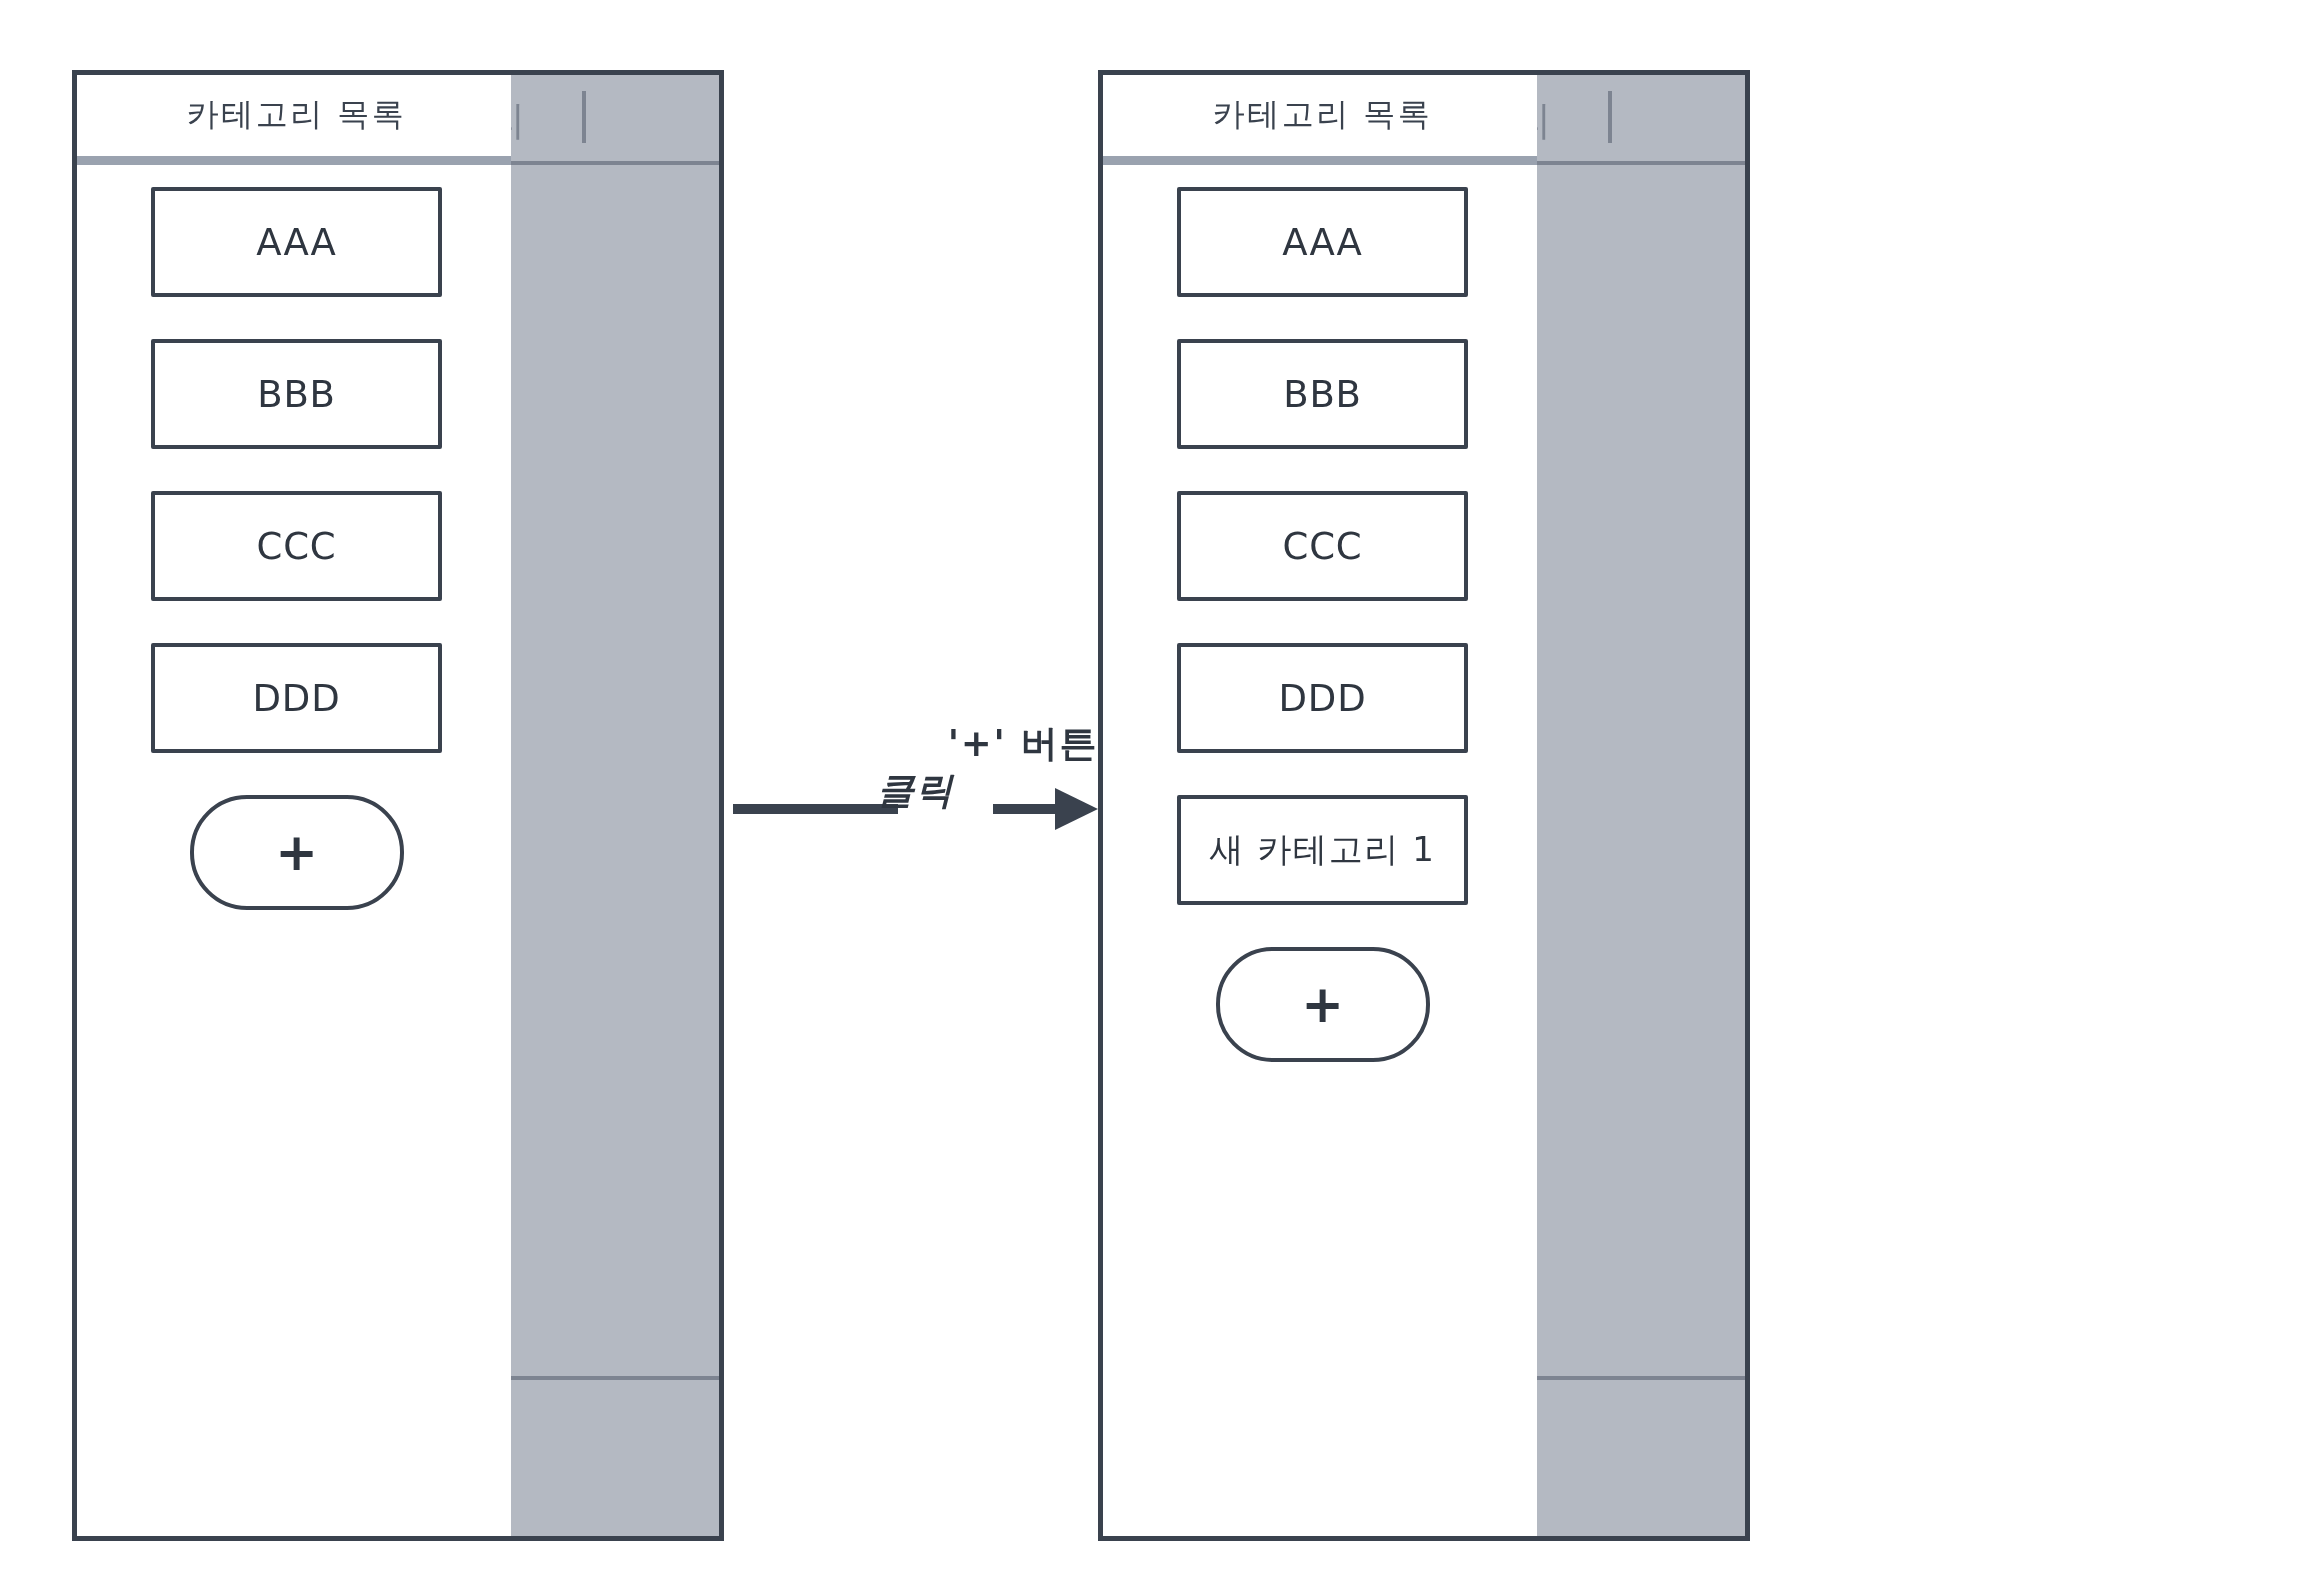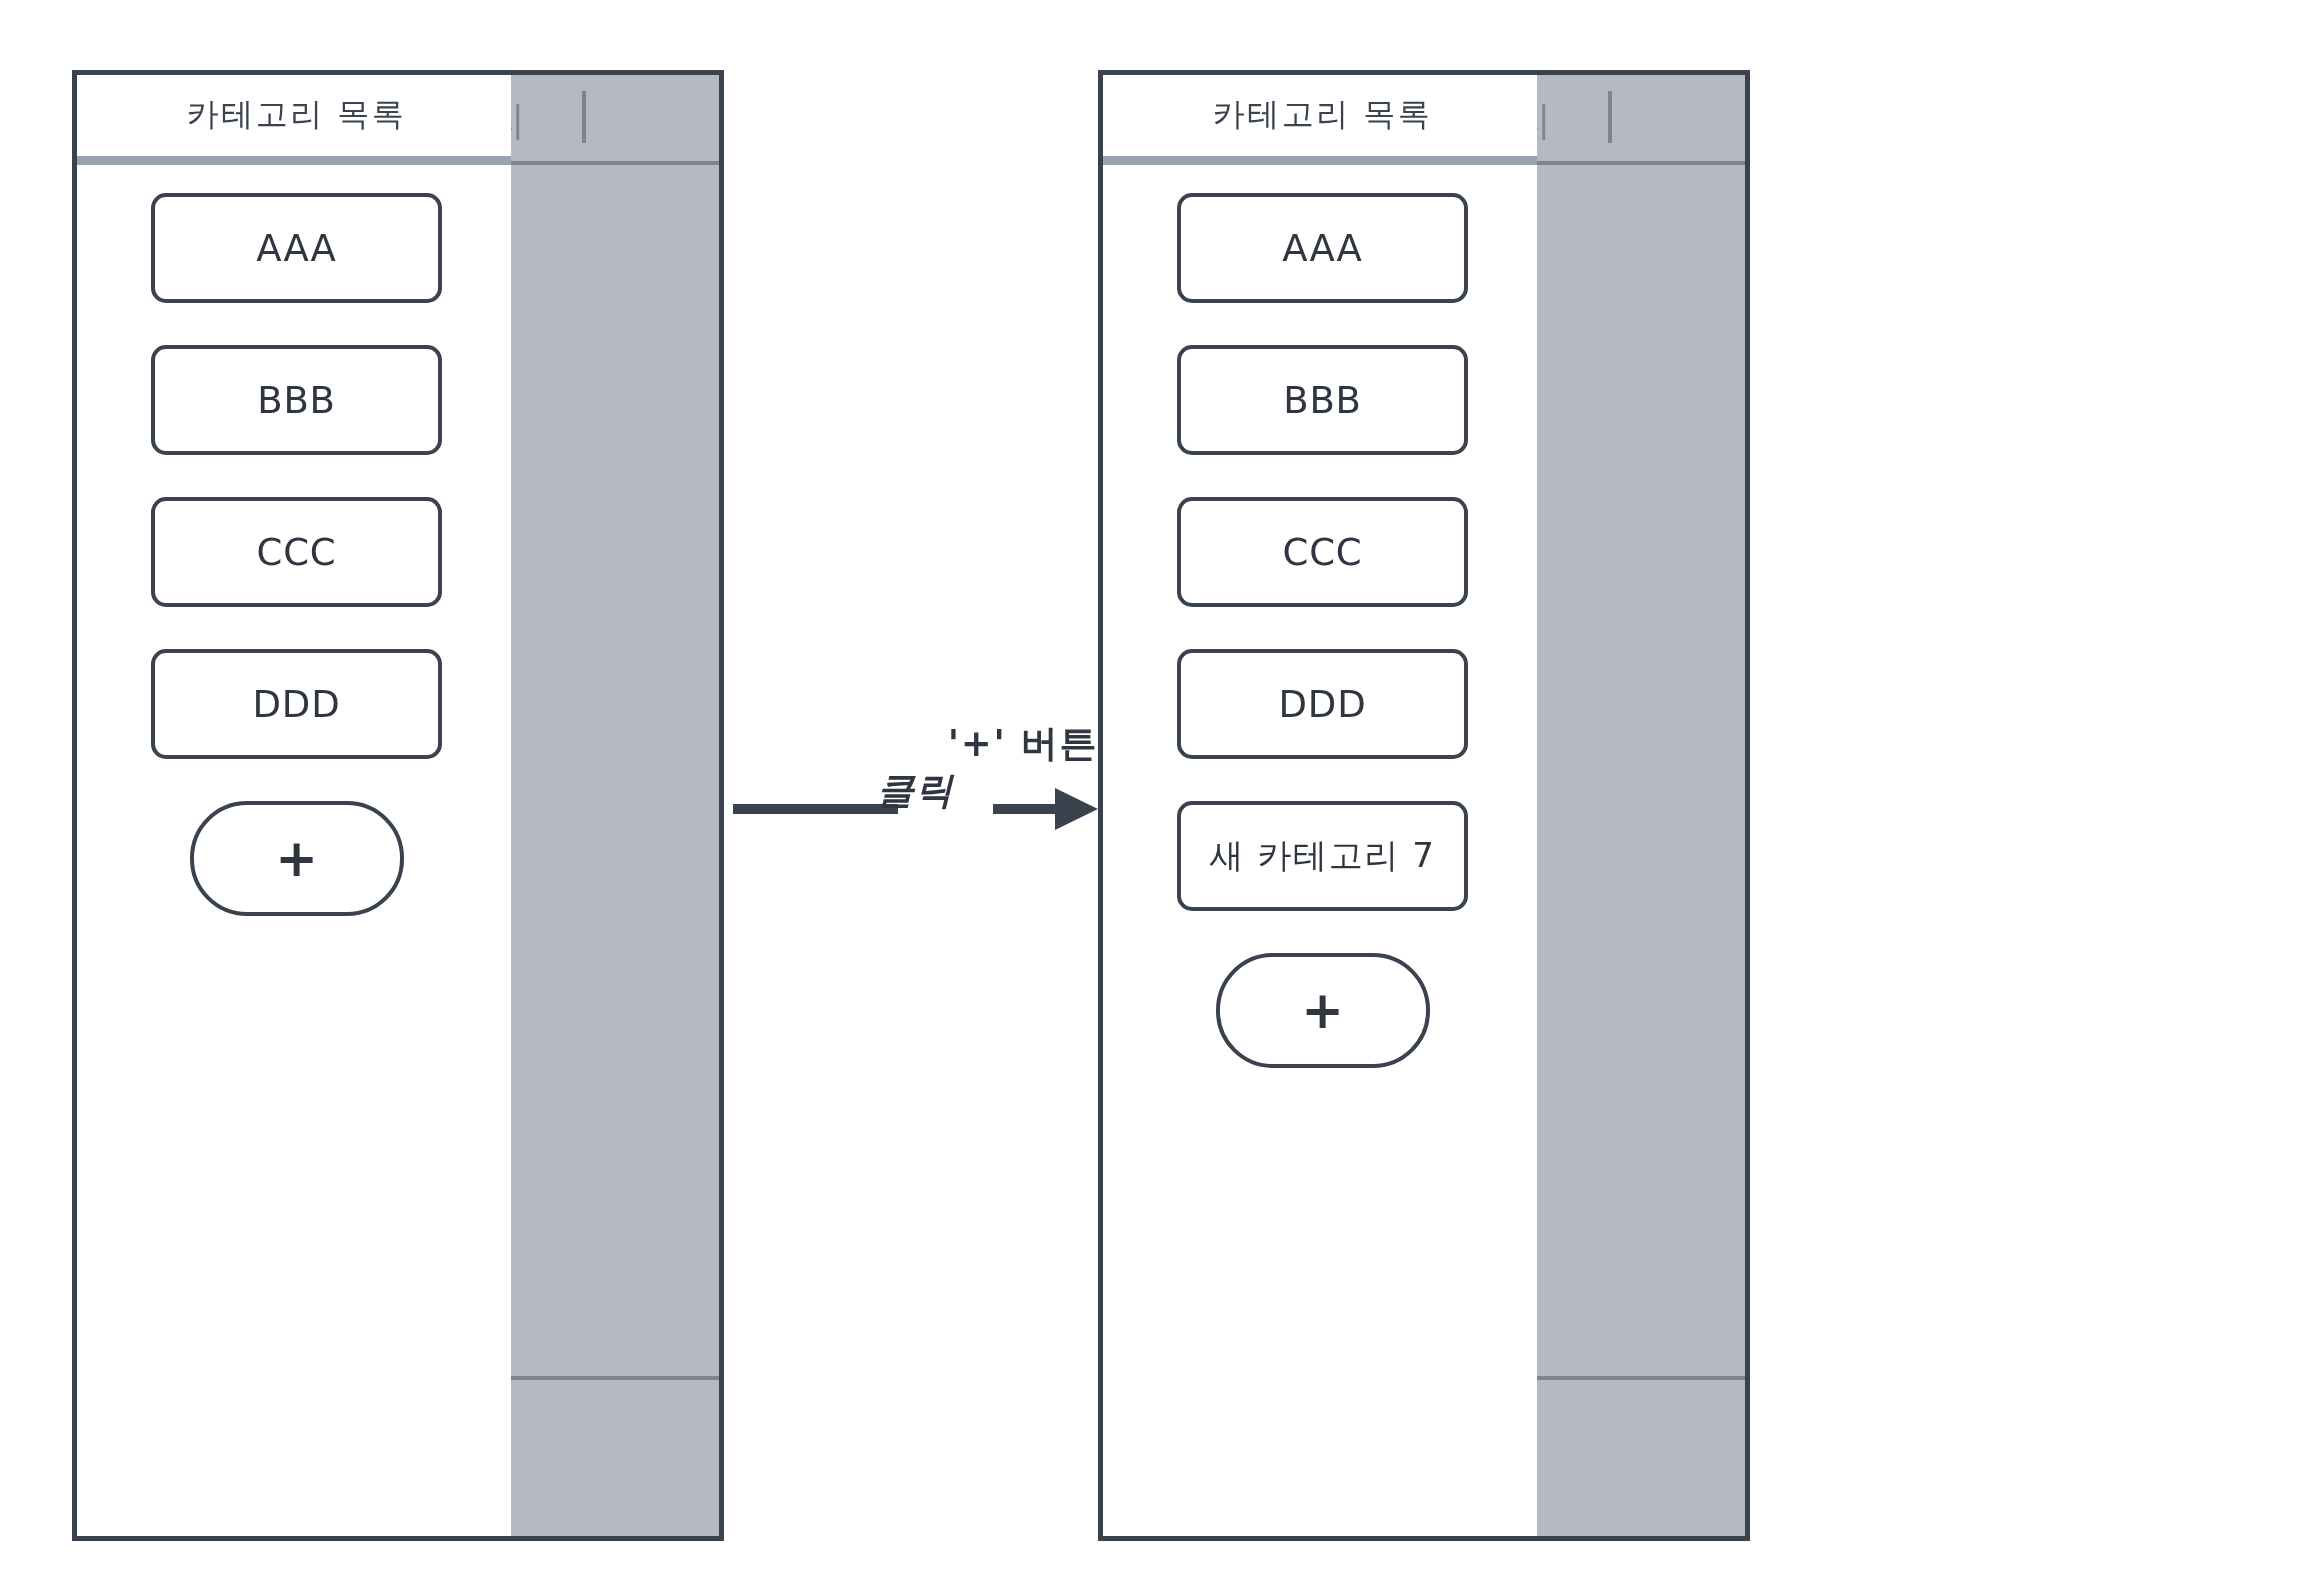--- a/index.html
+++ b/index.html
@@ -136,27 +136,27 @@
   }
 
   .cat-list {
     position: absolute;
     left: 0;
     top: 104px;
     width: 439px;
   }
   .cat-item {
     position: relative;
-    margin: 14px auto 42px auto;
+    margin: 8px auto 42px auto;
     width: 291px;
     height: 110px;
     box-sizing: border-box;
     background: #ffffff;
     border: 4.1px solid #3a424e;
-    border-radius: 15px;
+    border-radius: 2px;
     display: flex;
     align-items: center;
     justify-content: center;
     text-align: center;
   }
   .cat-item-label {
     font-size: 37px;
     color: #2f3640;
     letter-spacing: 0.8px;
     white-space: nowrap;
@@ -323,21 +323,21 @@
       <div class="cat-item">
         <span class="cat-item-label">BBB</span>
       </div>
       <div class="cat-item">
         <span class="cat-item-label">CCC</span>
       </div>
       <div class="cat-item">
         <span class="cat-item-label">DDD</span>
       </div>
       <div class="cat-item">
-        <span class="cat-item-label korean">새 카테고리 7</span>
+        <span class="cat-item-label korean">새 카테고리 1</span>
       </div>
       <div class="add-button">
         <span class="add-button-plus">+</span>
       </div>
     </div>
   </div>
 
 </div>
 
 

